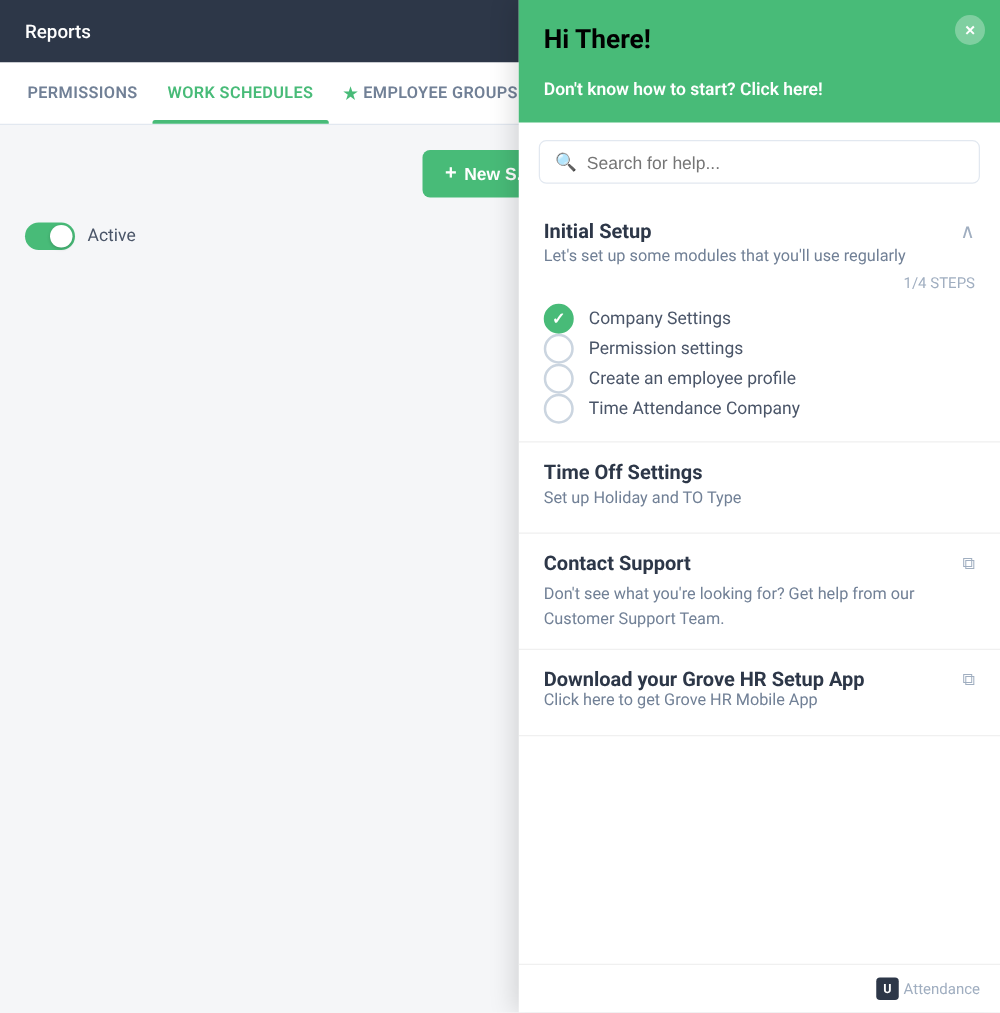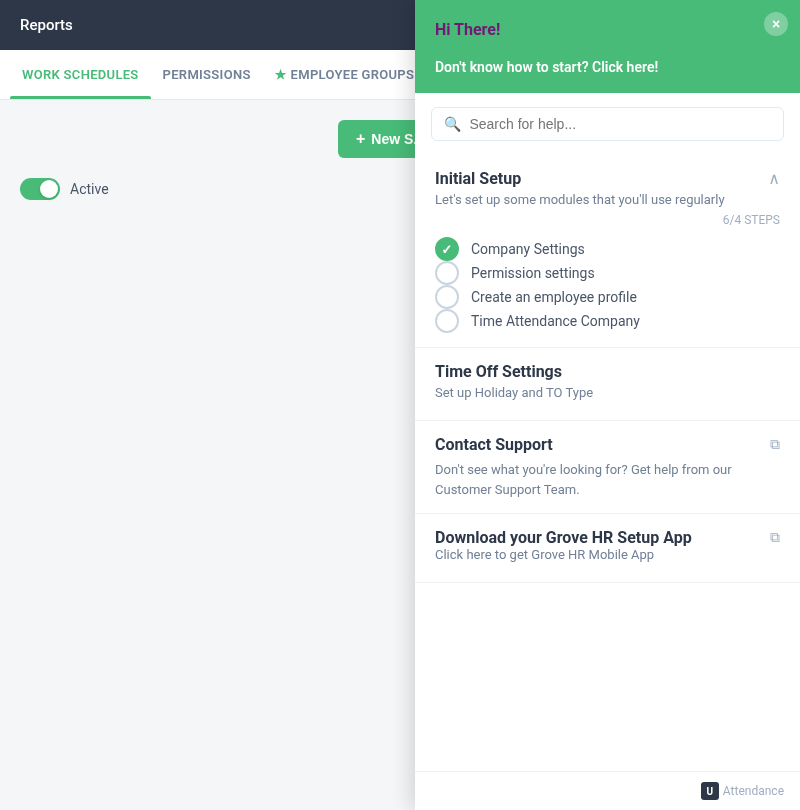--- a/index.html
+++ b/index.html
@@ -163,22 +163,22 @@
       cursor: pointer;
       display: flex;
       align-items: center;
       justify-content: center;
       color: #fff;
       font-size: 14px;
       font-weight: 700;
     }
 
     .help-title {
-      color: #701a75;
-      font-size: 16px;
+      color: #000000;
+      font-size: 21px;
       font-weight: 700;
       margin-bottom: 4px;
     }
 
     .help-subtitle {
       color: #fff;
       font-size: 14px;
       font-weight: 600;
       margin-top: 20px;
     }
@@ -346,25 +346,25 @@
   </style>
 </head>
 <body>
 
 <div class="main-app">
   <div class="top-header">
     <span class="top-header-title">Reports</span>
   </div>
 
   <div class="tab-bar">
+    <div class="tab-item">
+      <span>PERMISSIONS</span>
+    </div>
     <div class="tab-item active">
       <span>WORK SCHEDULES</span>
-    </div>
-    <div class="tab-item">
-      <span>PERMISSIONS</span>
     </div>
     <div class="tab-item">
       <span class="star-icon">★</span>
       <span>EMPLOYEE GROUPS</span>
     </div>
   </div>
 
   <div class="main-content">
     <button class="new-schedule-btn">
       <span class="plus">+</span>
@@ -391,21 +391,21 @@
   </div>
 
   <div class="help-body">
 
     <div class="section">
       <div class="section-header">
         <span class="section-title">Initial Setup</span>
         <span class="chevron-icon">∧</span>
       </div>
       <div class="section-desc">Let's set up some modules that you'll use regularly</div>
-      <div class="steps-count">6/4 STEPS</div>
+      <div class="steps-count">1/4 STEPS</div>
 
       <div class="setup-items">
         <div class="setup-item">
           <div class="setup-item-circle completed"></div>
           <span class="setup-item-label">Company Settings</span>
         </div>
         <div class="setup-item">
           <div class="setup-item-circle"></div>
           <span class="setup-item-label">Permission settings</span>
         </div>

